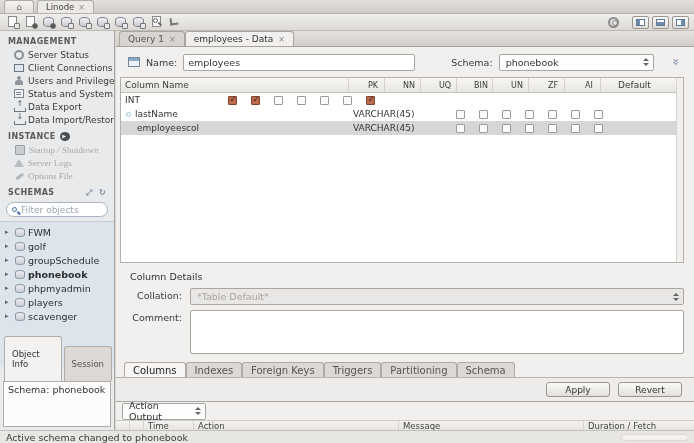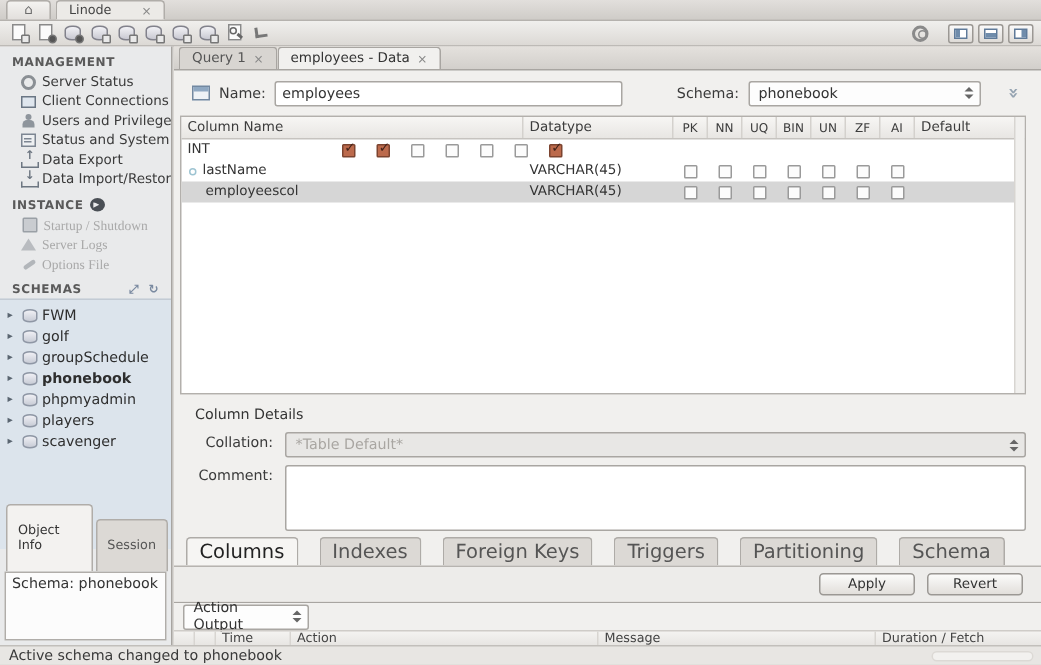--- a/index.html
+++ b/index.html
@@ -11,21 +11,21 @@
   
   .titlebar { position:absolute; left:0; top:0; width:694px; height:14px;
     background:linear-gradient(#e2dfdc,#cfccc8); border-bottom:1px solid #b5b2ae;
     display:flex; align-items:flex-end; }
   .home-tab { width:30px; height:13px; background:linear-gradient(#f4f3f1,#e2dfdc);
     border:1px solid #b0ada9; border-bottom:none; border-radius:3px 3px 0 0;
     margin-left:4px; display:flex; align-items:center; justify-content:center;
     color:#6b6b6b; font-size:9px; }
   .win-tab { height:13px; background:#eceae7; border:1px solid #b0ada9; border-bottom:none;
     border-radius:3px 3px 0 0; margin-left:3px; padding:0 8px; display:flex;
-    align-items:center; gap:20px; font-size:8.5px; color:#444; }
+    align-items:center; gap:4px; font-size:8.5px; color:#444; }
   .win-tab .x { color:#888; font-size:8px; }
 
   
   .toolbar { position:absolute; left:0; top:14px; width:694px; height:17px;
     background:linear-gradient(#f0efed,#dcd9d5); border-bottom:1px solid #bdbab6;
     display:flex; align-items:center; padding:0 5px; }
   .tbi { width:16px; height:14px; margin-right:2px; position:relative; cursor:pointer; }
   .tbi .doc { position:absolute; left:3px; top:1px; width:9px; height:11px;
     background:#fbfbfb; border:1px solid #8a8a8a; }
   .tbi .cyl { position:absolute; left:2px; top:2px; width:11px; height:10px;
@@ -156,21 +156,21 @@
   .stepper .up { border-bottom:3.5px solid #666; }
   .stepper .dn { border-top:3.5px solid #666; }
   .dbl-chev { width:16px; margin-left:8px; color:#95a3b1; font-weight:bold; font-size:12px;
     transform:rotate(90deg); cursor:pointer; text-align:center; }
 
   
   .grid { margin:0 10px 0 4px; border:1px solid #b3b0ac; background:#fff; height:186px;
     display:flex; flex-direction:column; overflow:hidden; position:relative; }
   .grow { display:flex; height:14px; align-items:center; font-size:9px; }
   .grid-head { background:linear-gradient(#f7f6f4,#e8e6e3); border-bottom:1px solid #c6c3bf;
-    color:#3c3c3c; height:15px; }
+    color:#3c3c3c; height:15px;gap:13px; }
   .grid-head .gc { border-right:1px solid #d4d1cd; height:100%; display:flex;
     align-items:center; padding-left:4px; }
   .gc-name { width:228px; }
   .gc-type { width:100px; }
   .gc-chk  { width:23px; justify-content:center; padding-left:0 !important; font-size:8px; }
   .gc-def  { flex:1; }
   .grow .cell { padding-left:4px; display:flex; align-items:center; gap:4px; height:100%; }
   .grow.selected { background:#d6d6d6; }
   .key-ic { width:5px; height:5px; border:1.5px solid #dfaf2c; border-radius:50%;
     position:relative; flex:0 0 5px; margin-left:1px; }
@@ -193,22 +193,22 @@
   .details h3 { font-size:9.5px; font-weight:normal; color:#333; margin-bottom:6px; }
   .det-row { display:flex; align-items:flex-start; margin-bottom:5px; }
   .det-row .lbl { width:52px; text-align:right; margin-right:8px; padding-top:2px; }
   .sel-disabled { flex:1; background:#e8e7e5; color:#a9a6a2; }
   .comment-area { flex:1; height:44px; background:#fff; border:1px solid #a9a6a2;
     border-radius:2px; }
 
   
   .sub-tabs { display:flex; align-items:flex-end; padding-left:8px; height:16px;
     margin-top:2px; }
-  .stab { font-size:13px; padding:1.5px 8px; border:1px solid #aeaba7; border-bottom:none;
-    border-radius:3px 3px 0 0; background:#dcd9d5; color:#555; margin-right:14px;
+  .stab { font-size:10px; padding:1.5px 8px; border:1px solid #aeaba7; border-bottom:none;
+    border-radius:3px 3px 0 0; background:#dcd9d5; color:#555; margin-right:0;
     cursor:pointer; }
   .stab.active { background:#f6f5f3; color:#222; }
   .apply-row { border-top:1px solid #b7b4b0; background:#edecea; height:24px;
     display:flex; align-items:center; justify-content:flex-end; gap:8px;
     padding-right:12px; }
   .btn { width:64px; height:15px; background:linear-gradient(#fbfbfa,#e2dfdb);
     border:1px solid #9b9894; border-radius:3px; font-size:9px; color:#333;
     display:flex; align-items:center; justify-content:center; cursor:pointer; }
 
   
@@ -345,20 +345,24 @@
       <span>Options File</span>
     </div>
 
     <div class="side-title schemas-head">
       <span>SCHEMAS</span>
       <span class="tools">
         <span class="mini-ic">⤢</span>
         <span class="mini-ic">↻</span>
       </span>
     </div>
+    <div class="filter-box">
+      <span class="mag"></span>
+      <span class="ph">Filter objects</span>
+    </div>
 
     <div class="schema-list">
       <div class="schema-item">
         <span class="tri">▸</span>
         <span class="db-ic"></span>
         <span>FWM</span>
       </div>
       <div class="schema-item">
         <span class="tri">▸</span>
         <span class="db-ic"></span>
@@ -422,21 +426,20 @@
               <i class="up"></i>
               <i class="dn"></i>
             </span>
         </span>
         <span class="dbl-chev">»</span>
       </div>
 
       <div class="grid">
         <div class="grow grid-head">
           <span class="gc gc-name">Column Name</span>
-          <span class="gc gc-type">Datatype</span>
           <span class="gc gc-chk">PK</span>
           <span class="gc gc-chk">NN</span>
           <span class="gc gc-chk">UQ</span>
           <span class="gc gc-chk">BIN</span>
           <span class="gc gc-chk">UN</span>
           <span class="gc gc-chk">ZF</span>
           <span class="gc gc-chk">AI</span>
           <span class="gc gc-def">Default</span>
         </div>
 

